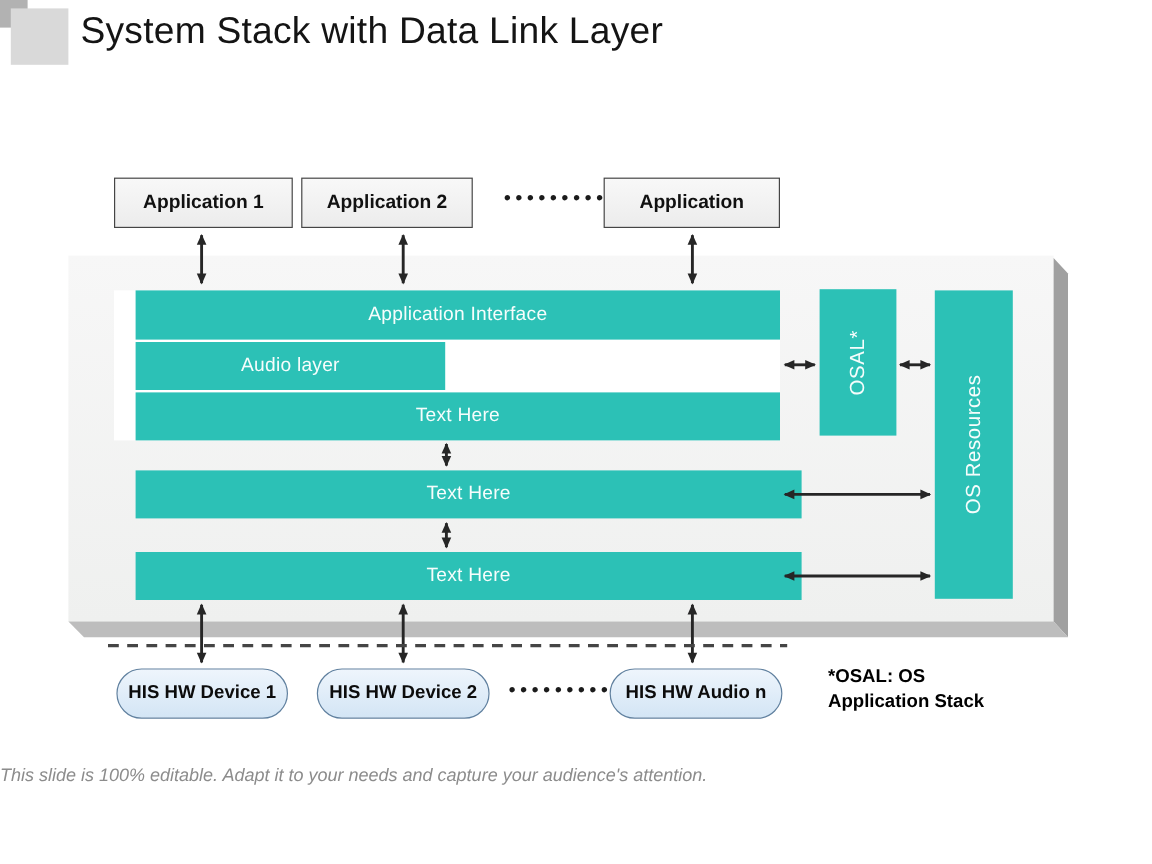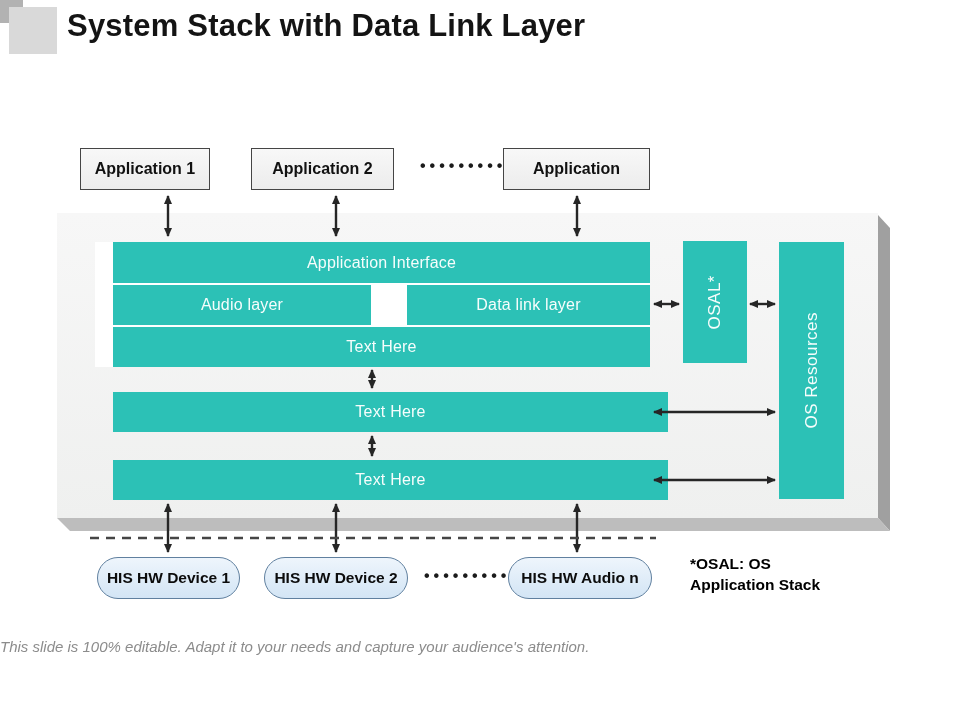--- a/index.html
+++ b/index.html
@@ -6,21 +6,21 @@
   .slide{
     position:relative;width:960px;height:720px;background:#fff;overflow:hidden;
     font-family:"Liberation Sans", sans-serif;
   }
   
   .sq{position:absolute;}
   .sq-dark{left:0;top:0;width:23px;height:23px;background:#b2b2b2;}
   .sq-light{left:9px;top:7px;width:48px;height:47px;background:#d9d9d9;}
   
   .title{
-    position:absolute;left:67px;top:8px;margin:0;font-size:31px;font-weight:700;
+    position:absolute;left:67px;top:8px;margin:0;font-size:31px;font-weight:400;
     color:#141414;letter-spacing:.2px;white-space:nowrap;
   }
   
   .appbox{
     position:absolute;top:148px;height:42px;box-sizing:border-box;
     background:linear-gradient(var(--app_fill_top), var(--app_fill_bottom));
     border:1.5px solid var(--app_border);
     display:flex;align-items:center;justify-content:center;
     font-size:16px;font-weight:700;color:#111;
   }
@@ -89,32 +89,31 @@
 </head>
 <body>
 
 <div class="slide">
 
   <div class="sq sq-dark"></div>
   <div class="sq sq-light"></div>
 
   <h1 class="title">System Stack with Data Link Layer</h1>
 
-  <div class="appbox" style="left:80px;width:130px">Application 1</div>
+  <div class="appbox" style="left:95px;width:149px">Application 1</div>
   <div class="appbox" style="left:251px;width:143px">Application 2</div>
   <div class="dots dots-apps">•••••••••</div>
   <div class="appbox" style="left:503px;width:147px">Application</div>
 
   <div class="panel"></div>
 
   <div class="stack-top">
     <div class="bar">Application Interface</div>
     <div class="stack-split">
       <div class="bar">Audio layer</div>
-      <div class="bar">Data link layer</div>
     </div>
     <div class="bar">Text Here</div>
   </div>
 
   <div class="bar bar-free bar-mid">Text Here</div>
   <div class="bar bar-free bar-bot">Text Here</div>
 
   <div class="vbar vbar-osal">
     <span class="vtext">OSAL*</span>
   </div>

